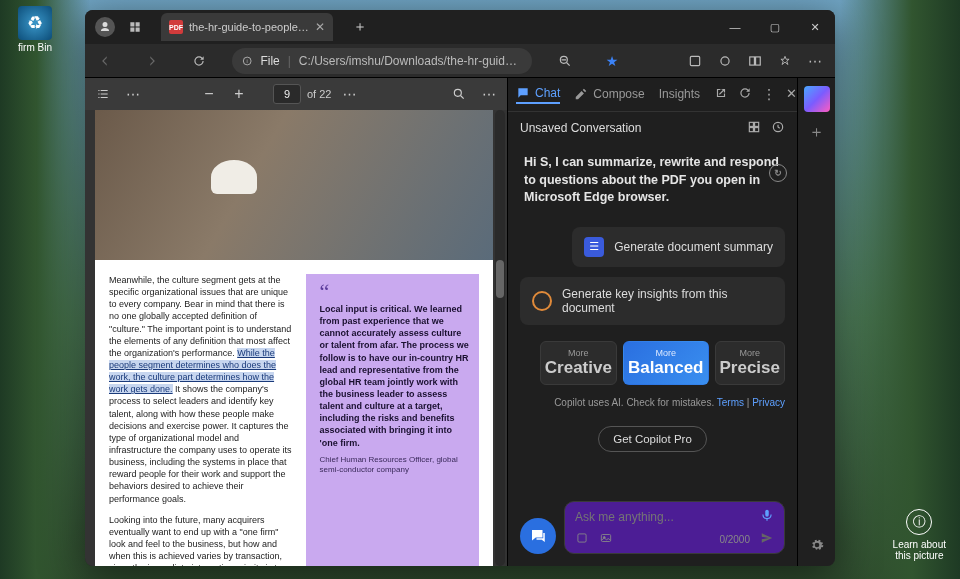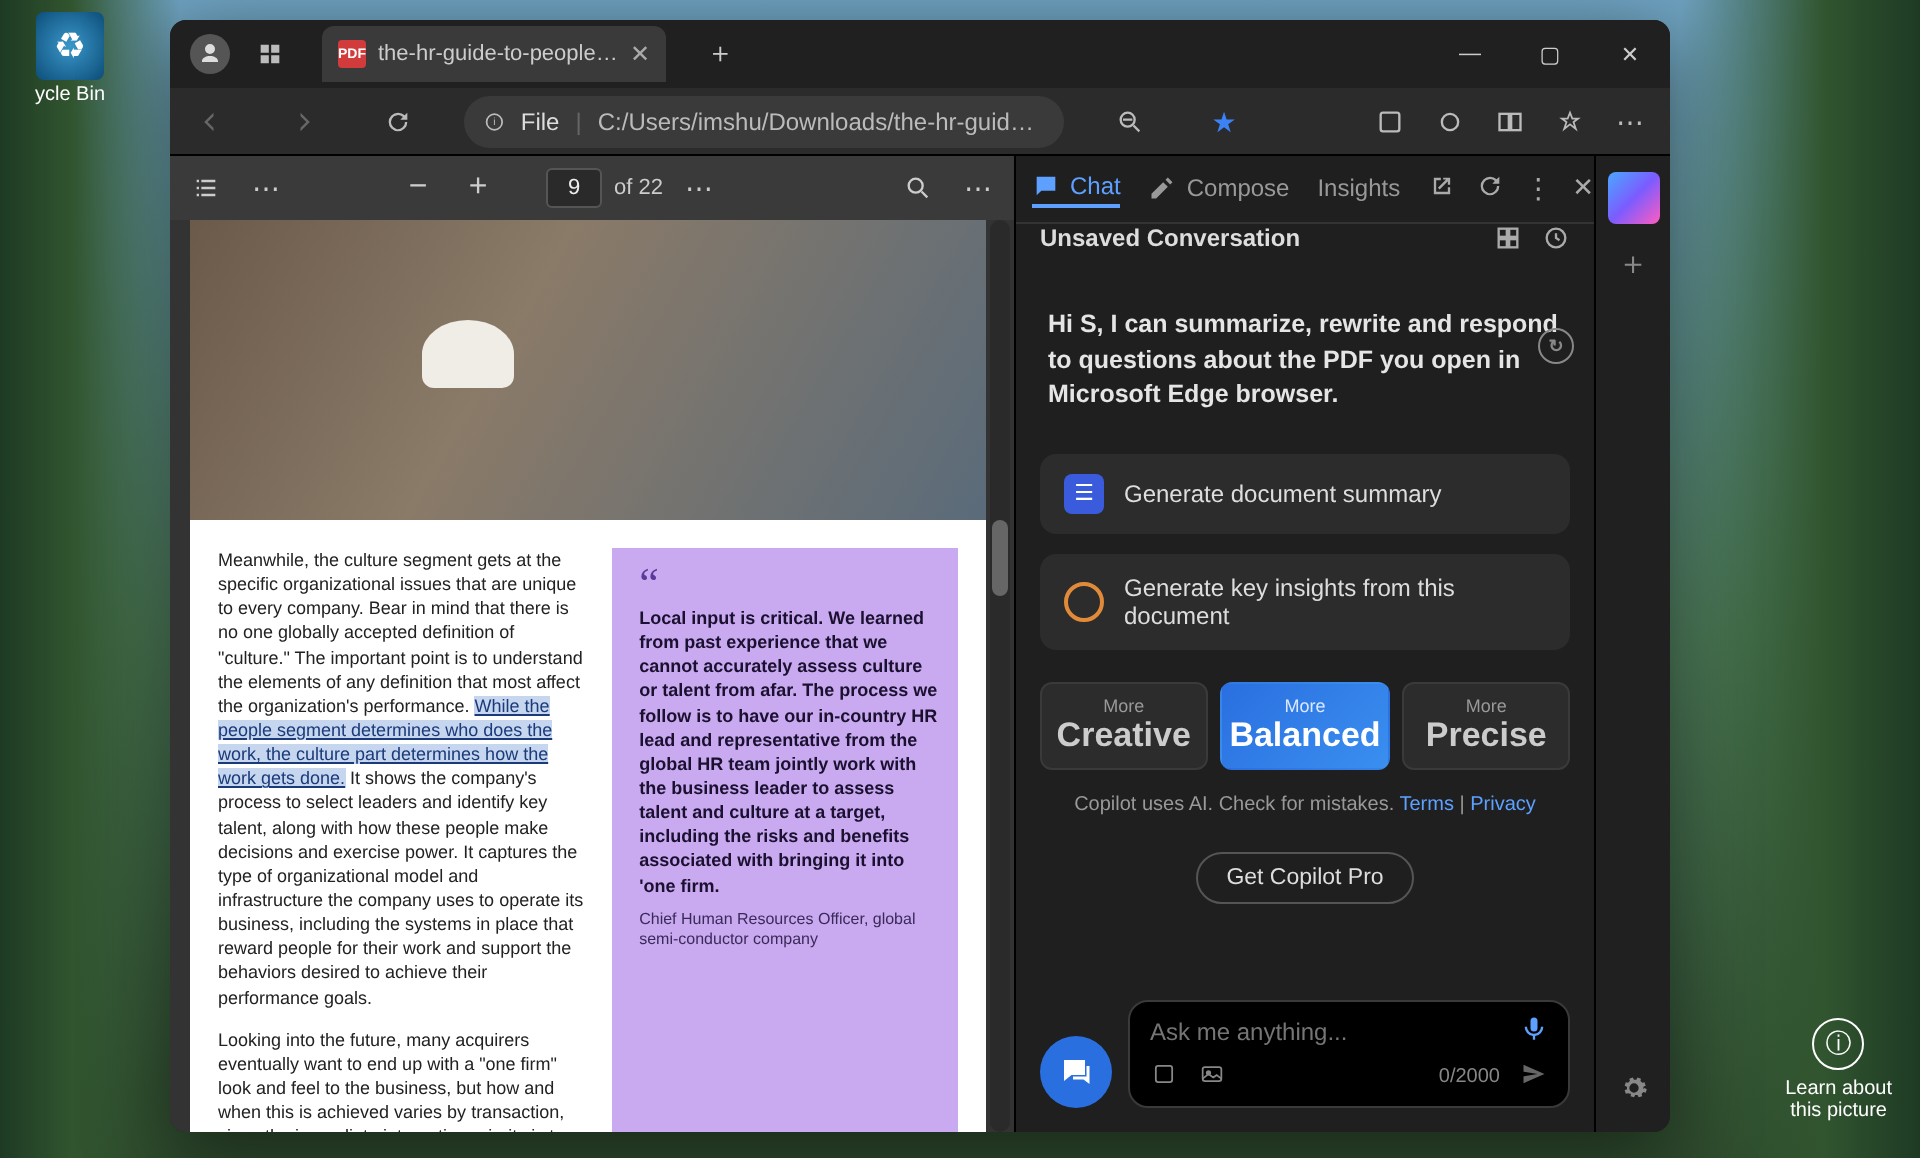--- a/index.html
+++ b/index.html
@@ -73,23 +73,23 @@
   .quote{flex:0.9;background:#c9a9ef;padding:12px 10px 12px 14px;position:relative;}
   .quote .qmark{font-size:22px;color:#5b3b9a;font-family:Georgia,serif;line-height:0.5;}
   .quote .qtext{font-weight:600;color:#1a1030;margin:6px 0;}
   .quote .qcite{font-size:8px;color:#3a2a5a;}
 
   .copilot{width:290px;background:#1f1f1f;display:flex;flex-direction:column;color:#ddd;font-size:12px;border-left:1px solid #000;}
   .cp-tabs{height:34px;display:flex;align-items:center;padding:0 8px;gap:14px;border-bottom:1px solid #333;}
   .cp-tab{display:flex;align-items:center;gap:5px;color:#999;font-size:12px;padding-bottom:2px;}
   .cp-tab.active{color:#5ea0ff;border-bottom:2px solid #5ea0ff;text-align:right;}
   .cp-tabs .r{margin-left:auto;display:flex;gap:10px;color:#aaa;}
-  .cp-titlebar{height:32px;display:flex;padding:0 12px;font-weight:700;font-size:12px;}
+  .cp-titlebar{height:32px;display:flex;align-items:center;padding:0 12px;font-weight:400;font-size:12px;}
   .cp-titlebar .r{margin-left:auto;display:flex;gap:10px;color:#aaa;}
-  .cp-body{flex:1;overflow:hidden;padding:0 12px;display:flex;flex-direction:column;gap:10px;position:relative;}
+  .cp-body{flex:1;overflow:hidden;padding:0 12px;display:flex;flex-direction:column;gap:10px;position:relative;align-items:flex-end;}
   .cp-msg{background:transparent;padding:10px 4px;font-size:12.5px;line-height:1.4;color:#e5e5e5;font-weight:600;position:relative;}
   .cp-msg .read{position:absolute;right:-2px;top:20px;width:18px;height:18px;border:1.5px solid #888;border-radius:50%;display:flex;align-items:center;justify-content:center;font-size:9px;color:#888;}
   .sugg{background:#2c2c2c;border-radius:8px;padding:10px 12px;display:flex;align-items:center;gap:10px;font-size:12px;color:#ddd;}
   .sugg .ic{width:20px;height:20px;border-radius:4px;display:flex;align-items:center;justify-content:center;flex-shrink:0;}
   .sugg .ic.blue{background:#3a5bdc;color:#fff;font-size:11px;}
   .sugg .ic.orange{width:20px;height:20px;border:2px solid #e08a3a;border-radius:50%;}
   
   .tooltip{background:#3d3d3d;color:#eee;font-size:11.5px;padding:8px 12px;border-radius:6px;box-shadow:0 4px 12px rgba(0,0,0,.4);position:relative;margin-top:2px;}
   .tooltip::after{content:"";position:absolute;bottom:-6px;left:50%;transform:translateX(-50%);border:6px solid transparent;border-top-color:#3d3d3d;}
   
@@ -100,38 +100,38 @@
   .style.active{background:linear-gradient(135deg,#2a6fe0,#3a8ff0);color:#fff;border-color:transparent;}
   .style.active .s1{color:#dbe8ff;}
   
   .cp-foot{font-size:10px;color:#999;text-align:center;margin-top:2px;}
   .cp-foot a{color:#5ea0ff;text-decoration:none;}
   .probtn{margin:8px auto 4px;border:1px solid #555;color:#ddd;font-size:11.5px;padding:6px 14px;border-radius:16px;width:fit-content;}
   
   .inputbar{margin:8px 12px 12px;display:flex;gap:8px;}
   .newtopic{width:36px;height:36px;border-radius:50%;background:#2a6fe0;display:flex;align-items:center;justify-content:center;color:#fff;position:relative;align-self:flex-end;}
   .newtopic svg{width:18px;height:18px;fill:#fff;}
-  .askbox{flex:1;background:#000000;border:1px solid #3a3a3a;border-radius:10px;padding:6px 10px;display:flex;flex-direction:column;gap:6px;}
+  .askbox{flex:1;background:#4c1d95;border:1px solid #3a3a3a;border-radius:10px;padding:6px 10px;display:flex;flex-direction:column;gap:6px;}
   .askbox .row1{display:flex;align-items:center;gap:8px;}
   .askbox input{flex:1;background:transparent;border:none;color:#ddd;font-size:12px;outline:none;}
   .askbox .mic{color:#5ea0ff;}
   .askbox .row2{display:flex;align-items:center;gap:10px;color:#888;font-size:10px;}
   .askbox .row2 .ct{margin-left:auto;}
   .askbox .send{color:#666;}
   
   svg.i{width:14px;height:14px;fill:currentColor;}
 </style>
 </head>
 <body>
 
 <div class="wallpaper"></div>
 
 <div class="recycle">
   <div class="icn"></div>
-  <div>ycle Bin</div>
+  <div>firm Bin</div>
 </div>
 
 <div class="picture-info">
   <div class="ring">ⓘ</div>
   <div>Learn about</div>
   <div>this picture</div>
 </div>
 
 <div class="window">
 

